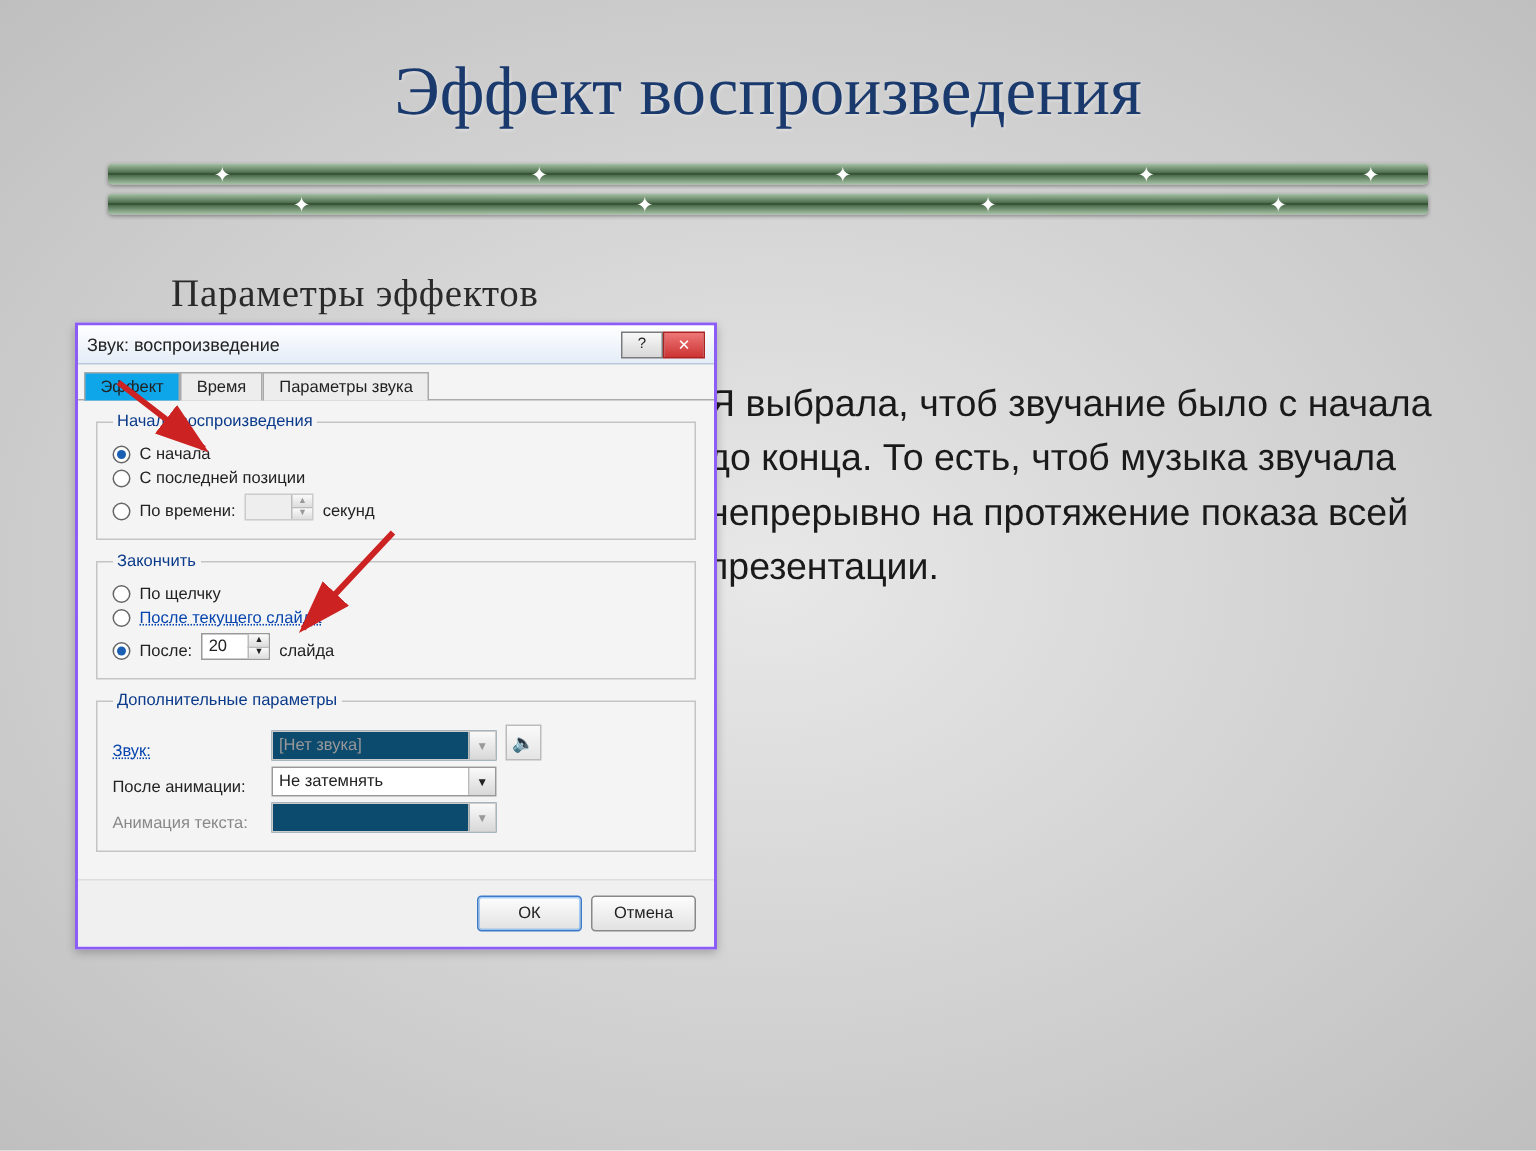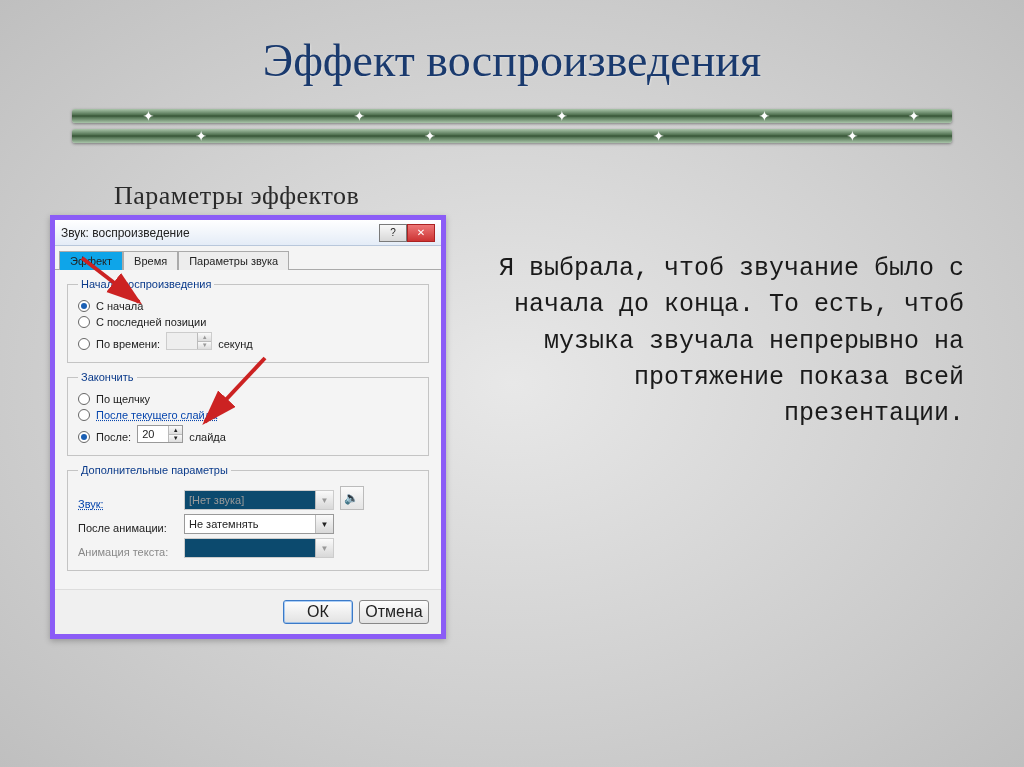--- a/index.html
+++ b/index.html
@@ -45,22 +45,22 @@
   .subtitle {
     font-size: 26px;
     color: #2a2a2a;
     font-family: Georgia, serif;
     margin-bottom: 4px;
     margin-left: 64px;
     letter-spacing: 0.5px;
   }
   .dialog {
     background: #f4f4f4;
-    border: 5px solid #8b5cf6;
-    width: 396px;
+    border: 2px solid #8b5cf6;
+    width: 428px;
     font-size: 11px;
     color: #222;
     box-shadow: 0 2px 6px rgba(0,0,0,0.25);
     position: relative;
   }
   .titlebar {
     background: linear-gradient(to bottom,#fff,#e4ecf7);
     height: 26px;
     display: flex;
     align-items: center;
@@ -121,36 +121,36 @@
   }
   .combo .arrow{ position:absolute; right:0; top:0; bottom:0; width:18px; border-left:1px solid #bbb; background:linear-gradient(#fafafa,#d8d8d8); display:flex;align-items:center;justify-content:center; font-size:8px;}
   .combo.disabled{ background:#0c4a6e; color:#999; border-color:#ccc;}
   .icon-btn{ width:24px;height:24px;border:1px solid #bbb;background:linear-gradient(#fafafa,#e4e4e4);display:flex;align-items:center;justify-content:center;font-size:12px;}
   .btn-row { display:flex; justify-content:flex-end; gap:6px; padding:10px 12px; border-top:1px solid #ddd; background:#f0f0f0;}
   .btn {
     min-width:70px; height:24px;
     border:1px solid #888; border-radius:3px;
     background:linear-gradient(#fdfdfd,#e2e2e2);
     display:flex;align-items:center;justify-content:center;
-    font-size:16px;
+    font-size:11px;
   }
   .btn.primary{ border:1px solid #3b7ac8; box-shadow:inset 0 0 0 1px rgba(90,160,240,0.5);}
   .red-arrow {
     position:absolute;
     pointer-events:none;
   }
   .right-text {
     flex: 1;
     font-size: 25px;
     line-height: 1.45;
     color: #1a1a1a;
-    text-align: right;
+    text-align: left;
     padding-top: 70px;
     padding-right: 10px;
-    font-family: Liberation Mono, monospace;
+    font-family: Liberation Sans, sans-serif;
   }
   .gray-label{ color:#888; }
 </style>
 </head>
 <body>
 
 <h1 class="slide-title">Эффект воспроизведения</h1>
 
 <div class="divider">
   <div class="bar">

